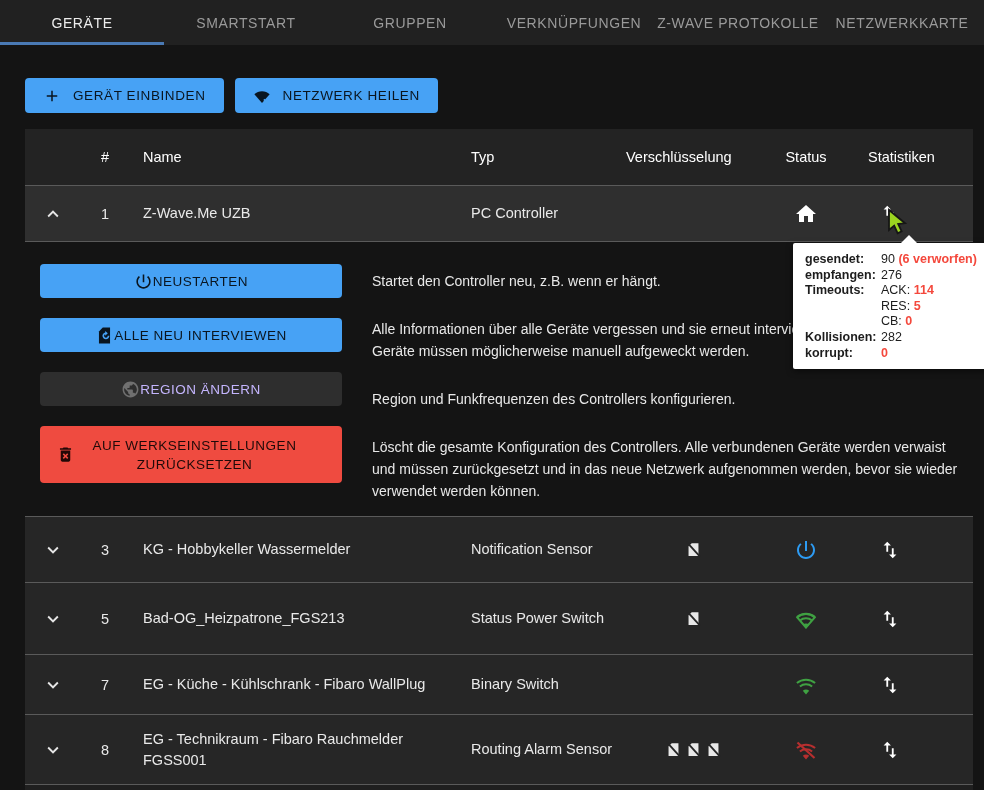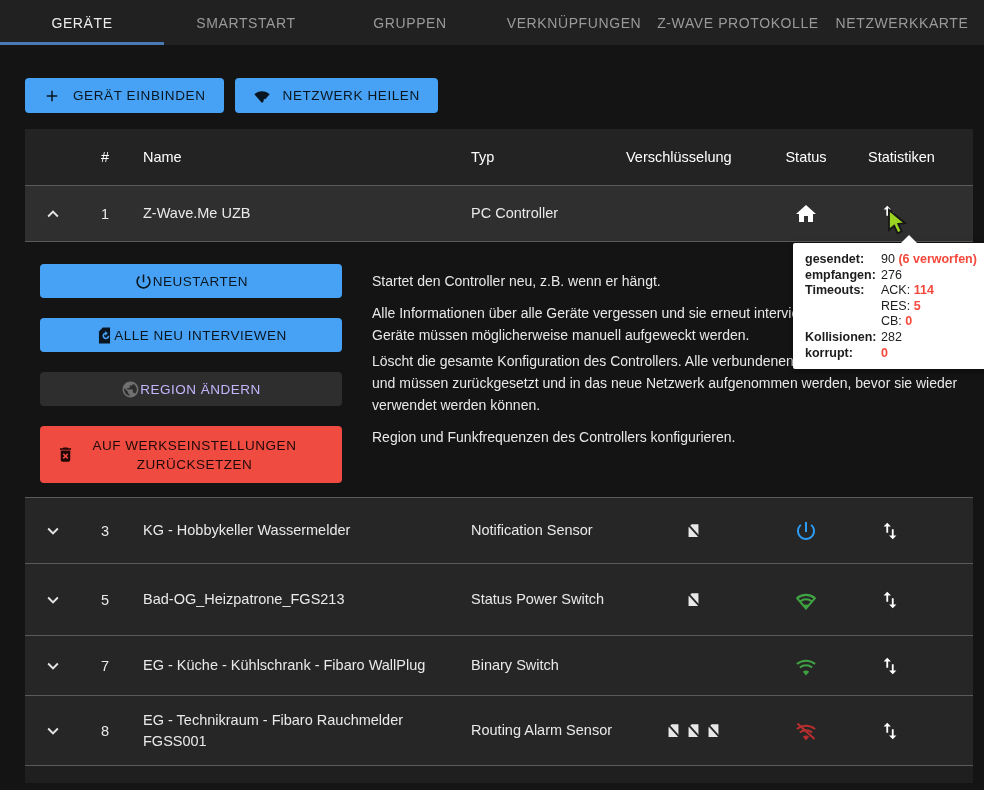--- a/index.html
+++ b/index.html
@@ -74,21 +74,21 @@
         min-height:34px;padding:4px 10px}
   .abtn svg{width:19px;height:19px;flex:none}
   .abtn-blue{background:var(--btn-blue);color:rgba(0,0,0,.87)}
   .abtn-blue svg{fill:rgba(0,0,0,.87)}
   .abtn-disabled{background:var(--btn-disabled);color:#c4b5fd;cursor:default}
   .abtn-disabled svg{fill:#707070}
   .abtn-red{background:var(--btn-red);color:rgba(0,0,0,.87);min-height:57px;line-height:19px;
             justify-content:flex-start;text-align:center}
   .abtn-red svg{fill:rgba(10,0,0,.9);margin-left:6px}
   .abtn-red .lbl{flex:1;padding-right:18px}
-  .descs{flex:1;display:flex;flex-direction:column;gap:4px;font-size:14px;line-height:22px;color:#e8e8e8}
+  .descs{flex:1;display:flex;flex-direction:column;gap:20px;font-size:14px;line-height:22px;color:#e8e8e8}
   .desc{min-height:34px;display:flex;align-items:center}
   .desc.tall{min-height:57px}
 
   
   .tooltip{position:absolute;left:793px;top:243px;width:210px;background:#fff;color:#1d1d1d;
            border-radius:2px;padding:9px 10px 8px 12px;font-size:12.5px;line-height:15.6px;z-index:20;
            box-shadow:0 2px 6px rgba(0,0,0,.5)}
   .tt-caret{position:absolute;top:-8px;left:108px;width:0;height:0;
             border-left:8px solid transparent;border-right:8px solid transparent;border-bottom:8px solid #fff}
   .tt-grid{display:grid;grid-template-columns:76px auto}
@@ -225,22 +225,22 @@
       <button class="abtn abtn-red">
         <svg viewBox="0 0 24 24">
             <use href="#i-trashx"></use>
           </svg>
         <span class="lbl">AUF WERKSEINSTELLUNGEN ZURÜCKSETZEN</span>
       </button>
     </div>
     <div class="descs">
       <div class="desc">Startet den Controller neu, z.B. wenn er hängt.</div>
       <div class="desc">Alle Informationen über alle Geräte vergessen und sie erneut interviewen. Batteriebetriebene Geräte müssen möglicherweise manuell aufgeweckt werden.</div>
+      <div class="desc">Region und Funkfrequenzen des Controllers konfigurieren.</div>
       <div class="desc tall">Löscht die gesamte Konfiguration des Controllers. Alle verbundenen Geräte werden verwaist und müssen zurückgesetzt und in das neue Netzwerk aufgenommen werden, bevor sie wieder verwendet werden können.</div>
-      <div class="desc">Region und Funkfrequenzen des Controllers konfigurieren.</div>
     </div>
   </div>
 
   <div class="trow r3">
     <div class="cell c-exp">
       <button class="exp-btn">
         <svg viewBox="0 0 24 24">
             <use href="#i-chev-down"></use>
           </svg>
       </button>

